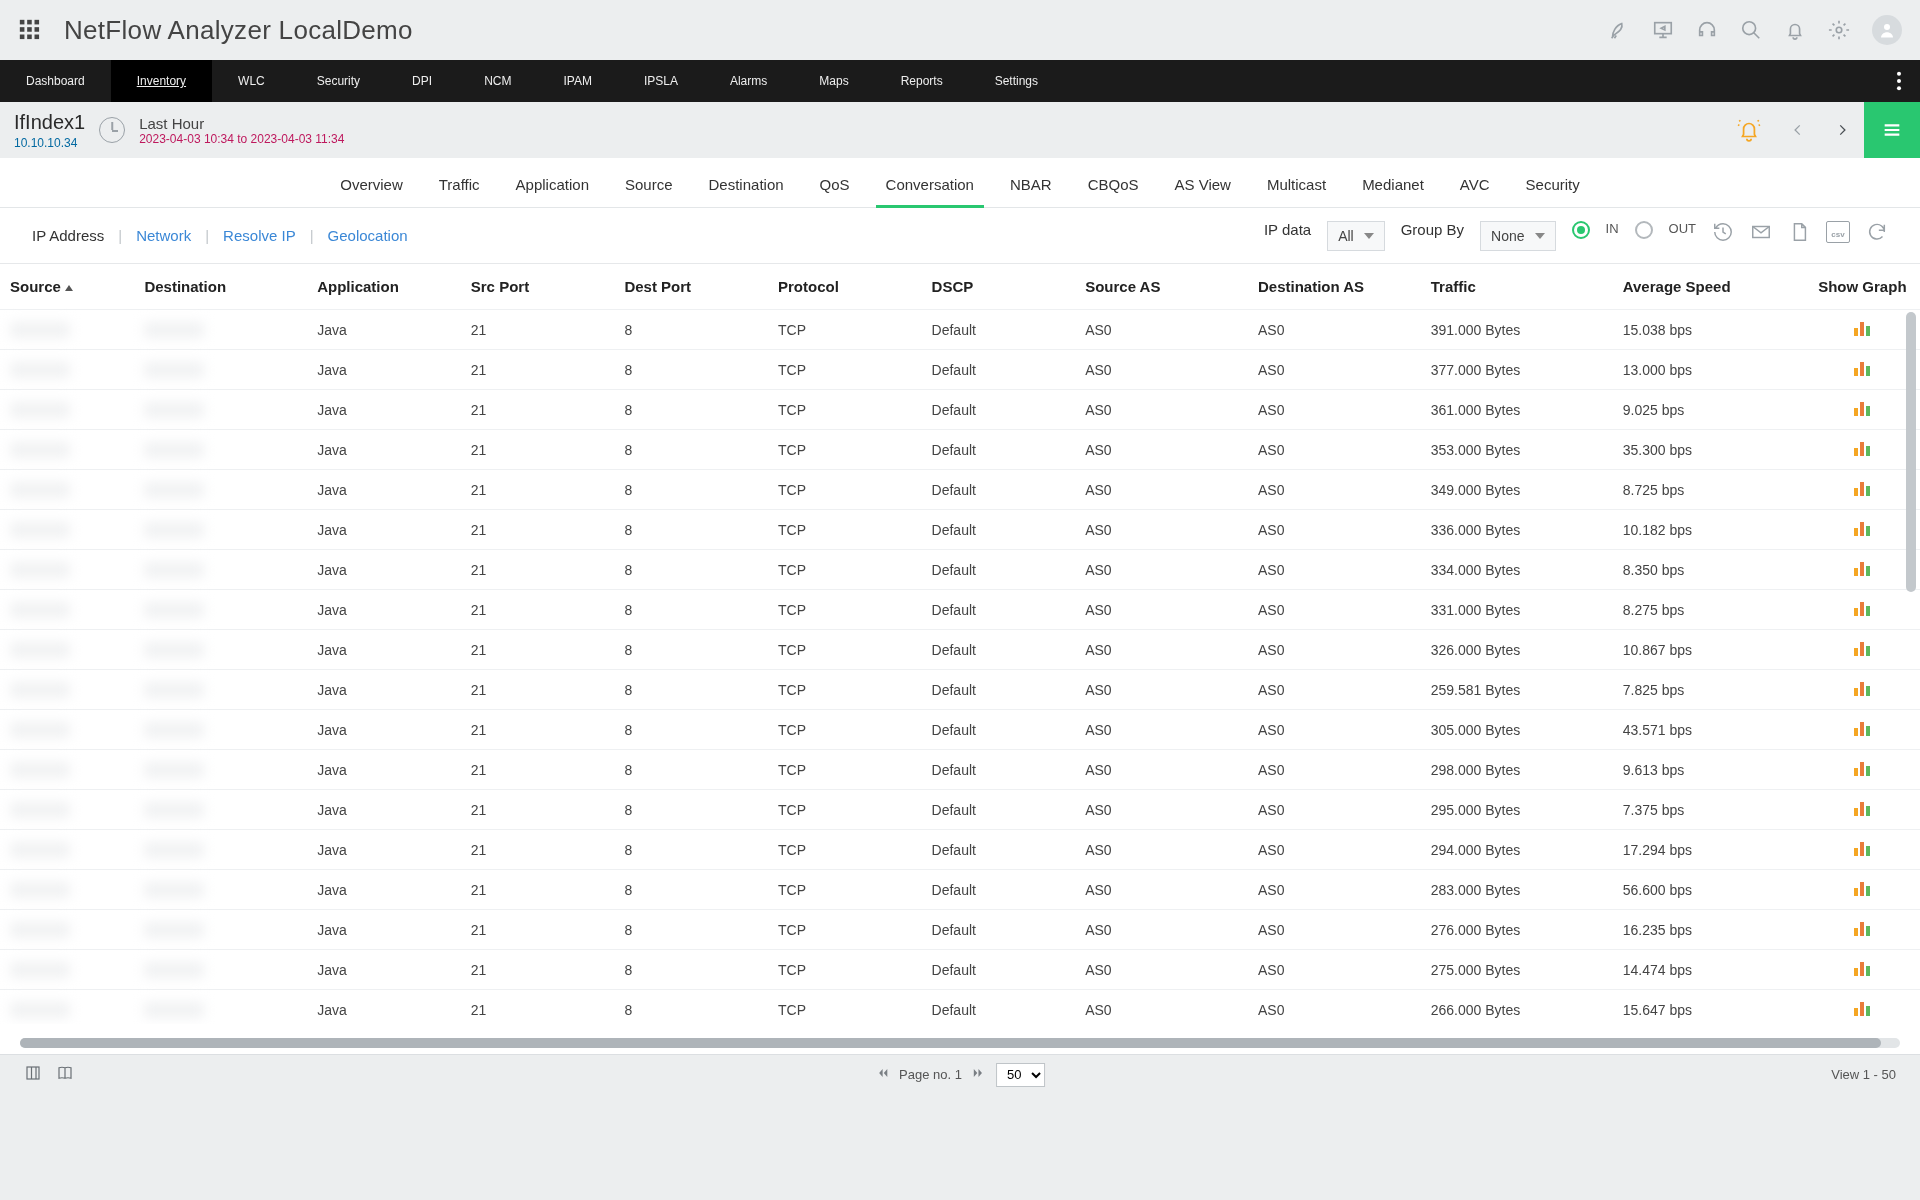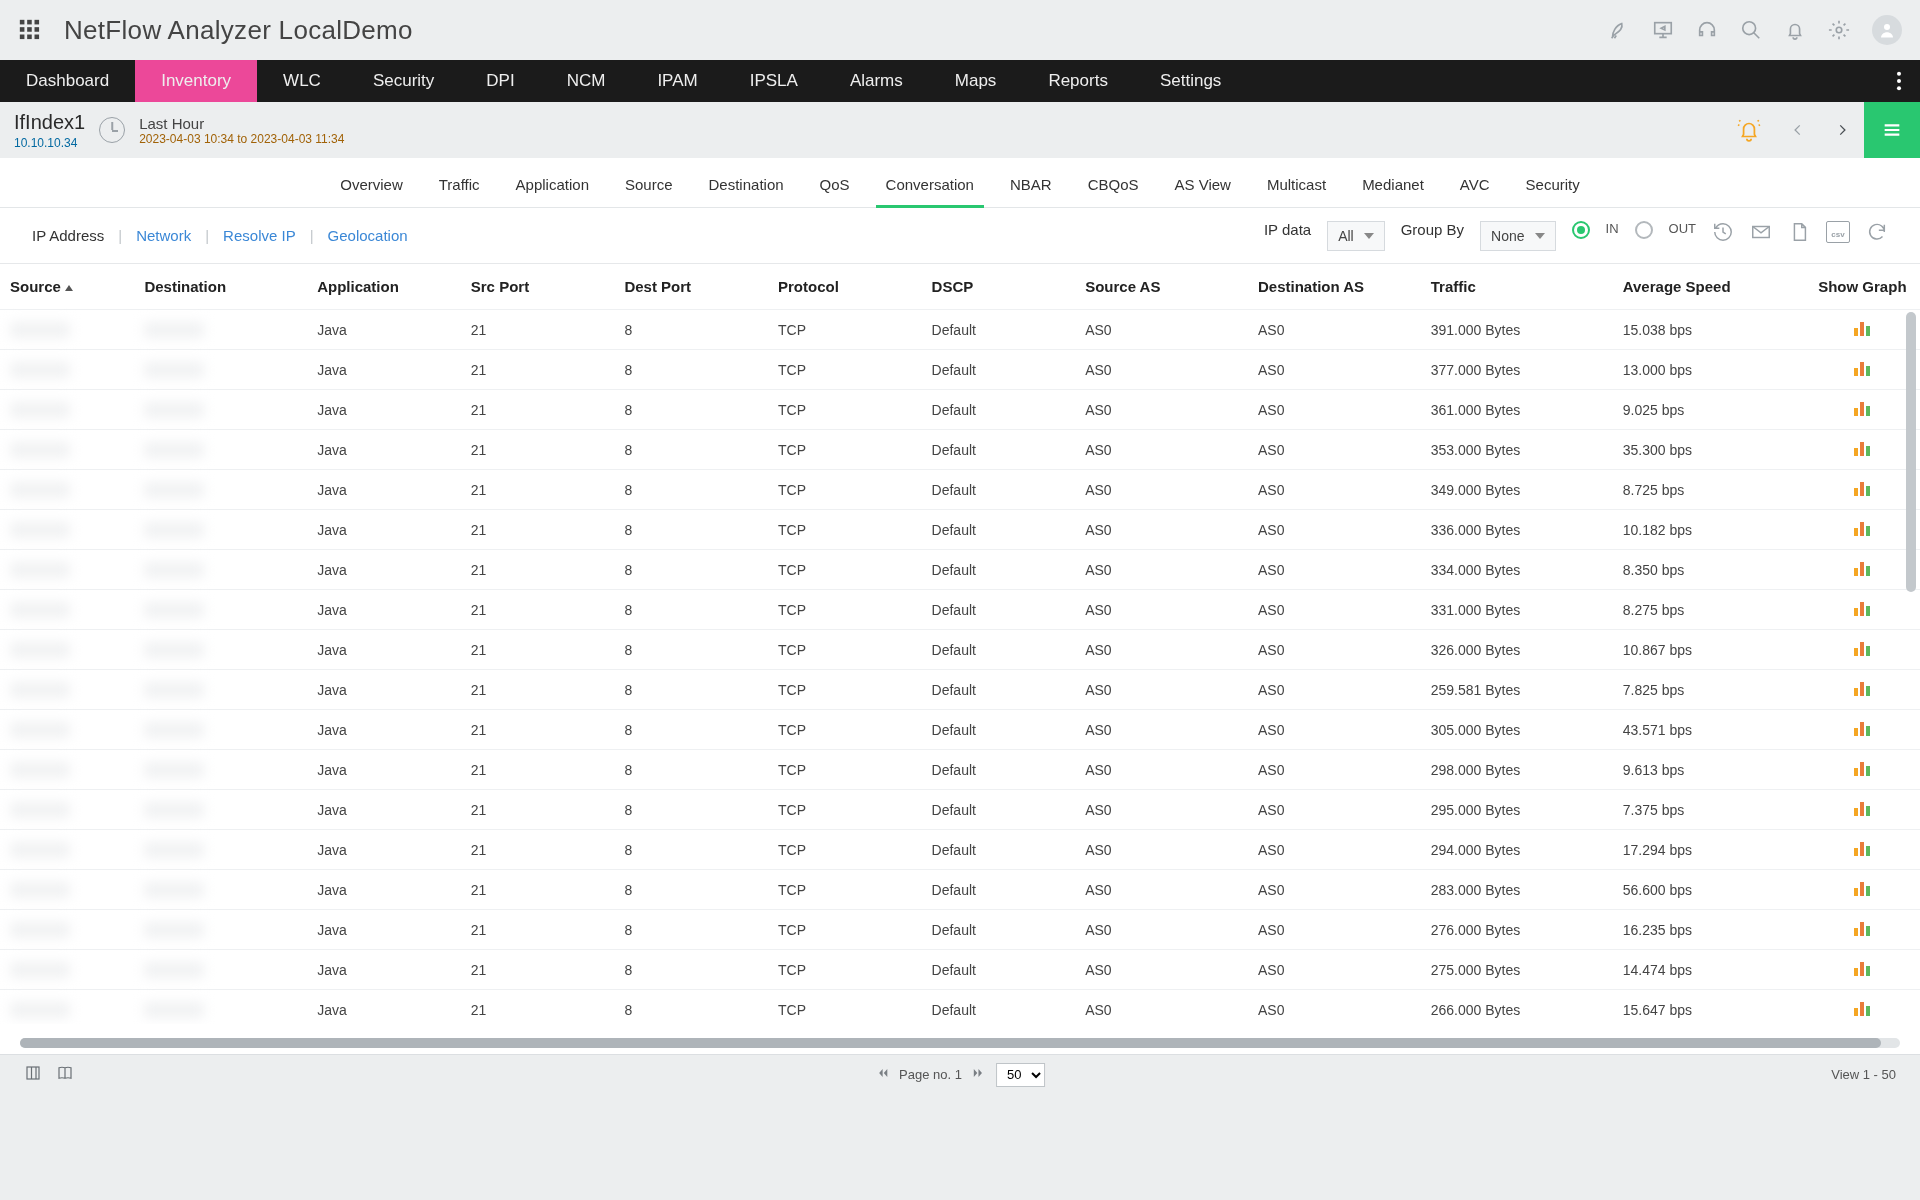--- a/index.html
+++ b/index.html
@@ -10,34 +10,34 @@
   .grid-icon svg { width: 22px; height: 22px; fill: #444; }
   .app-title { font-size: 26px; font-weight: 400; margin-left: 24px; color: #444; letter-spacing: .3px; }
   .topbar-right { margin-left: auto; display: flex; gap: 22px; align-items: center; }
   .topbar-right .ticon { width: 22px; height: 22px; color: #9aa1a7; cursor: pointer; display:flex; align-items:center; justify-content:center; }
   .topbar-right .ticon svg { width: 100%; height: 100%; fill: none; stroke: #9aa1a7; stroke-width: 1.8; }
   .avatar { width: 30px; height: 30px; border-radius: 50%; background: #d7dbde; display:flex; align-items:center; justify-content:center; }
   .avatar svg { width:18px; height:18px; fill:#fff; }
 
   
   .mainnav { height: 42px; background: #1b1b1b; display: flex; align-items: stretch; color: #fff; padding-left: 0; }
-  .mainnav .navitem { padding: 8px 26px; display: flex; align-items: center; font-size: 17px; cursor: pointer; color: #eee; }
-  .mainnav .navitem.active { background: #ec4899; }
+  .mainnav .navitem { padding: 8px 26px; display: flex; align-items: center; font-size: 12px; cursor: pointer; color: #eee; }
+  .mainnav .navitem.active { background: #000000; text-decoration: underline; }
   .mainnav .kebab { margin-left: auto; padding: 0 18px; display:flex; align-items:center; cursor:pointer; }
   .mainnav .kebab svg { width: 6px; height: 22px; fill: #fff; }
 
   
   .contextbar { height: 56px; background: #eceeef; display: flex; align-items: center; padding: 0 14px; }
   .ctx-left .if-title { font-size: 20px; font-weight: 500; color: #2a2a2a; }
   .ctx-left .if-ip { font-size: 12px; color: #0369a1; margin-top: 2px; }
   .clock { margin: 0 14px; width: 26px; height: 26px; border: 1.5px solid #9aa1a7; border-radius: 50%; position: relative; }
   .clock::before { content:""; position:absolute; width:1.5px; height:8px; background:#9aa1a7; left:50%; top:4px; transform:translateX(-50%); }
   .clock::after { content:""; position:absolute; width:6px; height:1.5px; background:#9aa1a7; left:50%; top:50%; }
   .ctx-time .t1 { font-size: 15px; color: #444; }
-  .ctx-time .t2 { font-size: 12px; color: #a16207; }
+  .ctx-time .t2 { font-size: 12px; color: #be185d; }
   .ctx-right { margin-left: auto; display: flex; align-items: center; gap: 0; }
   .alert-icon { width: 34px; height: 34px; margin-right: 10px; display:flex; align-items:center; justify-content:center; cursor:pointer; }
   .alert-icon svg { stroke:#f5a623; fill:none; stroke-width:1.6; width:26px; height:26px; }
   .navchev { width: 44px; height: 56px; display:flex; align-items:center; justify-content:center; cursor:pointer; }
   .navchev svg { width:14px; height:14px; stroke:#9aa1a7; fill:none; stroke-width:2.2; }
   .hamburger-box { width: 56px; height: 56px; background:#29c770; display:flex; align-items:center; justify-content:center; cursor:pointer; margin-right:-14px; }
   .hamburger-box svg { width:22px; height:22px; stroke:#fff; stroke-width:2.4; fill:none; }
 
   
   .subtabs { background:#fff; border-bottom:1px solid #e3e6e8; height:50px; display:flex; justify-content:center; align-items:flex-end; }

